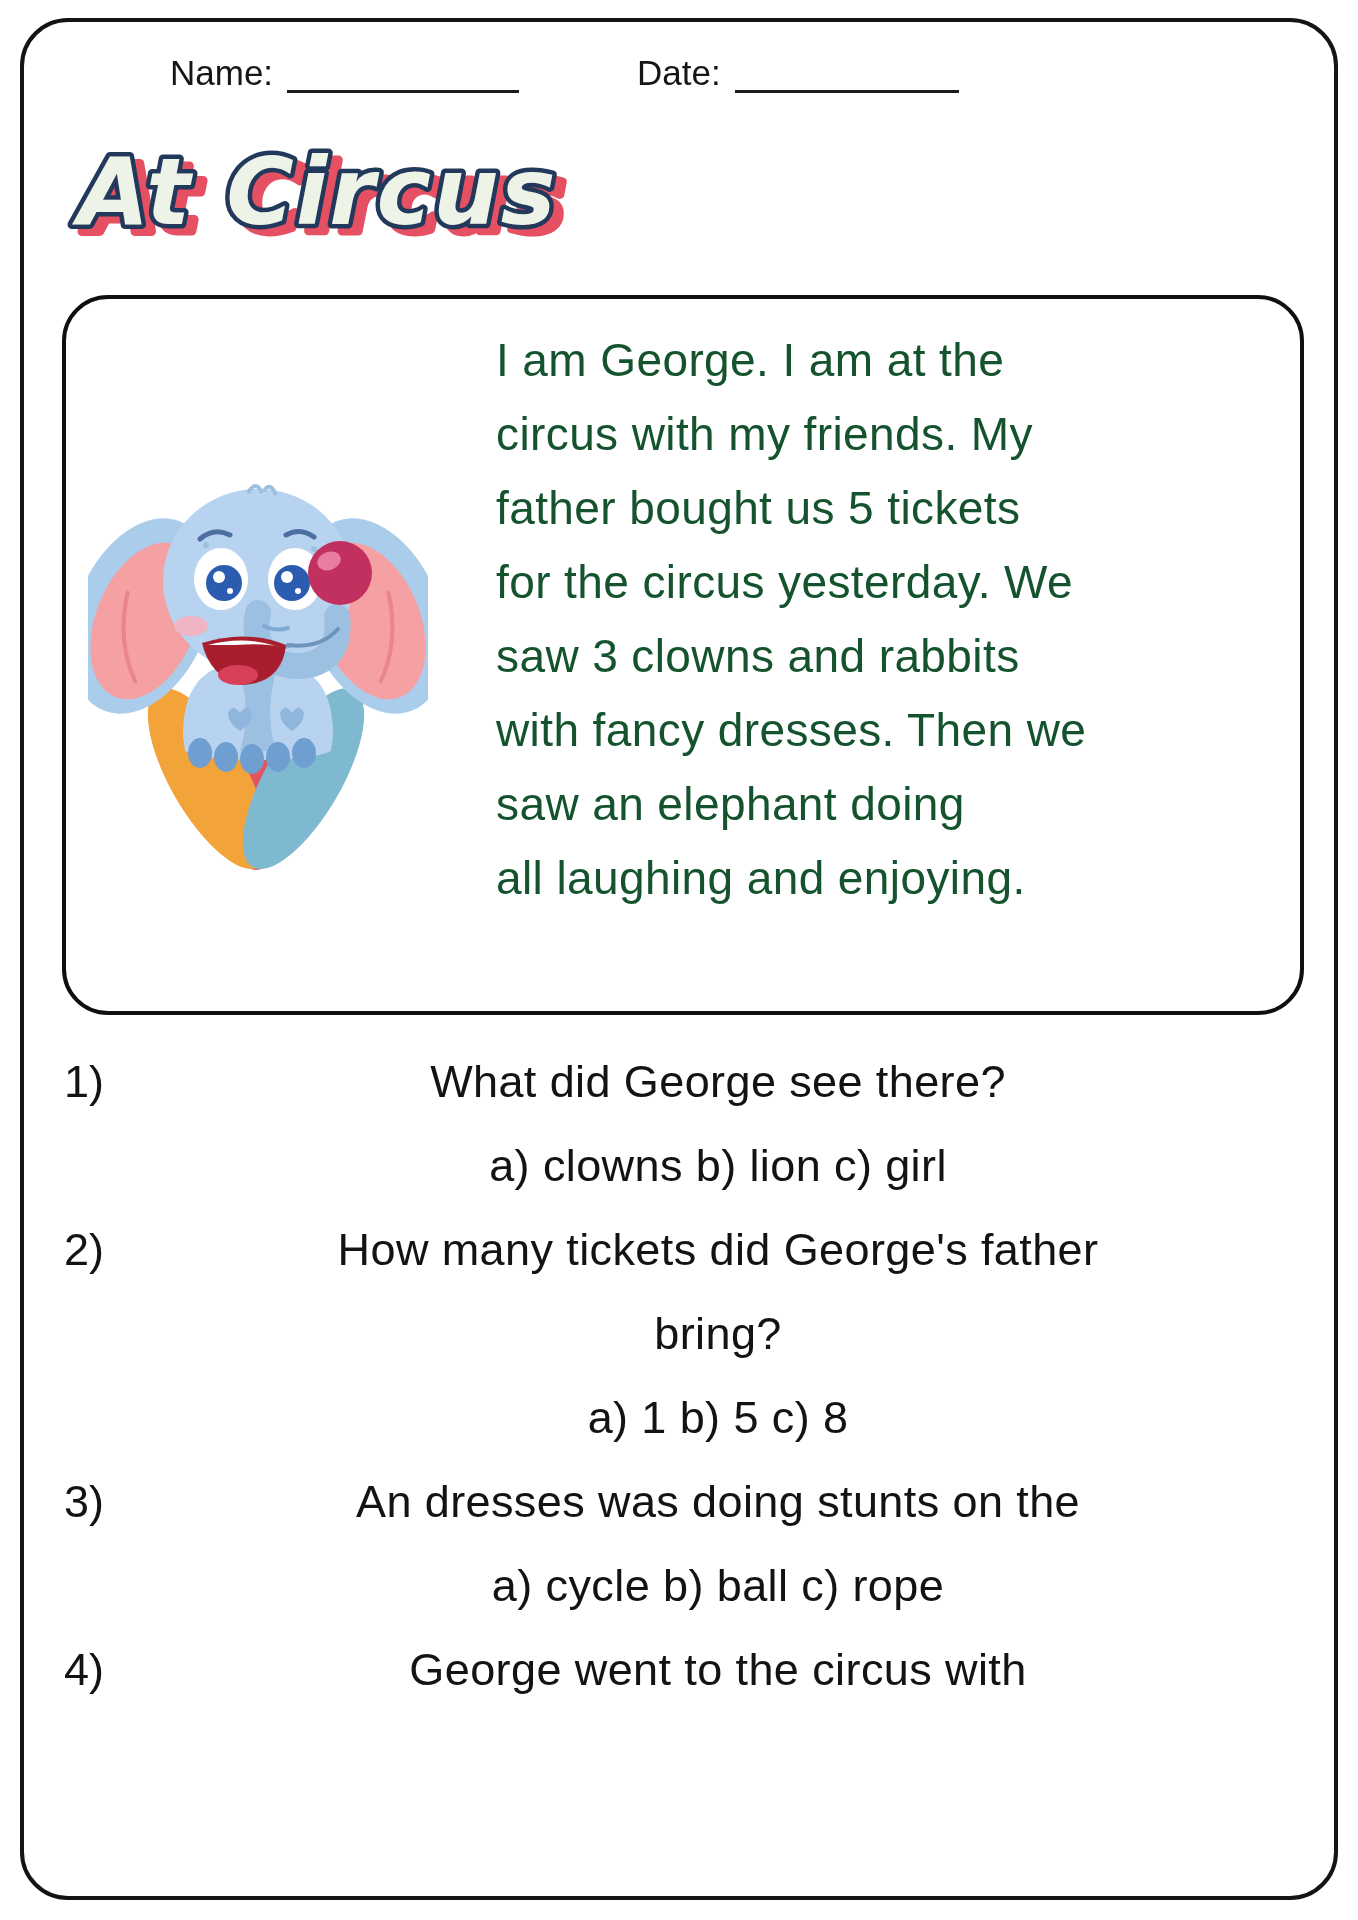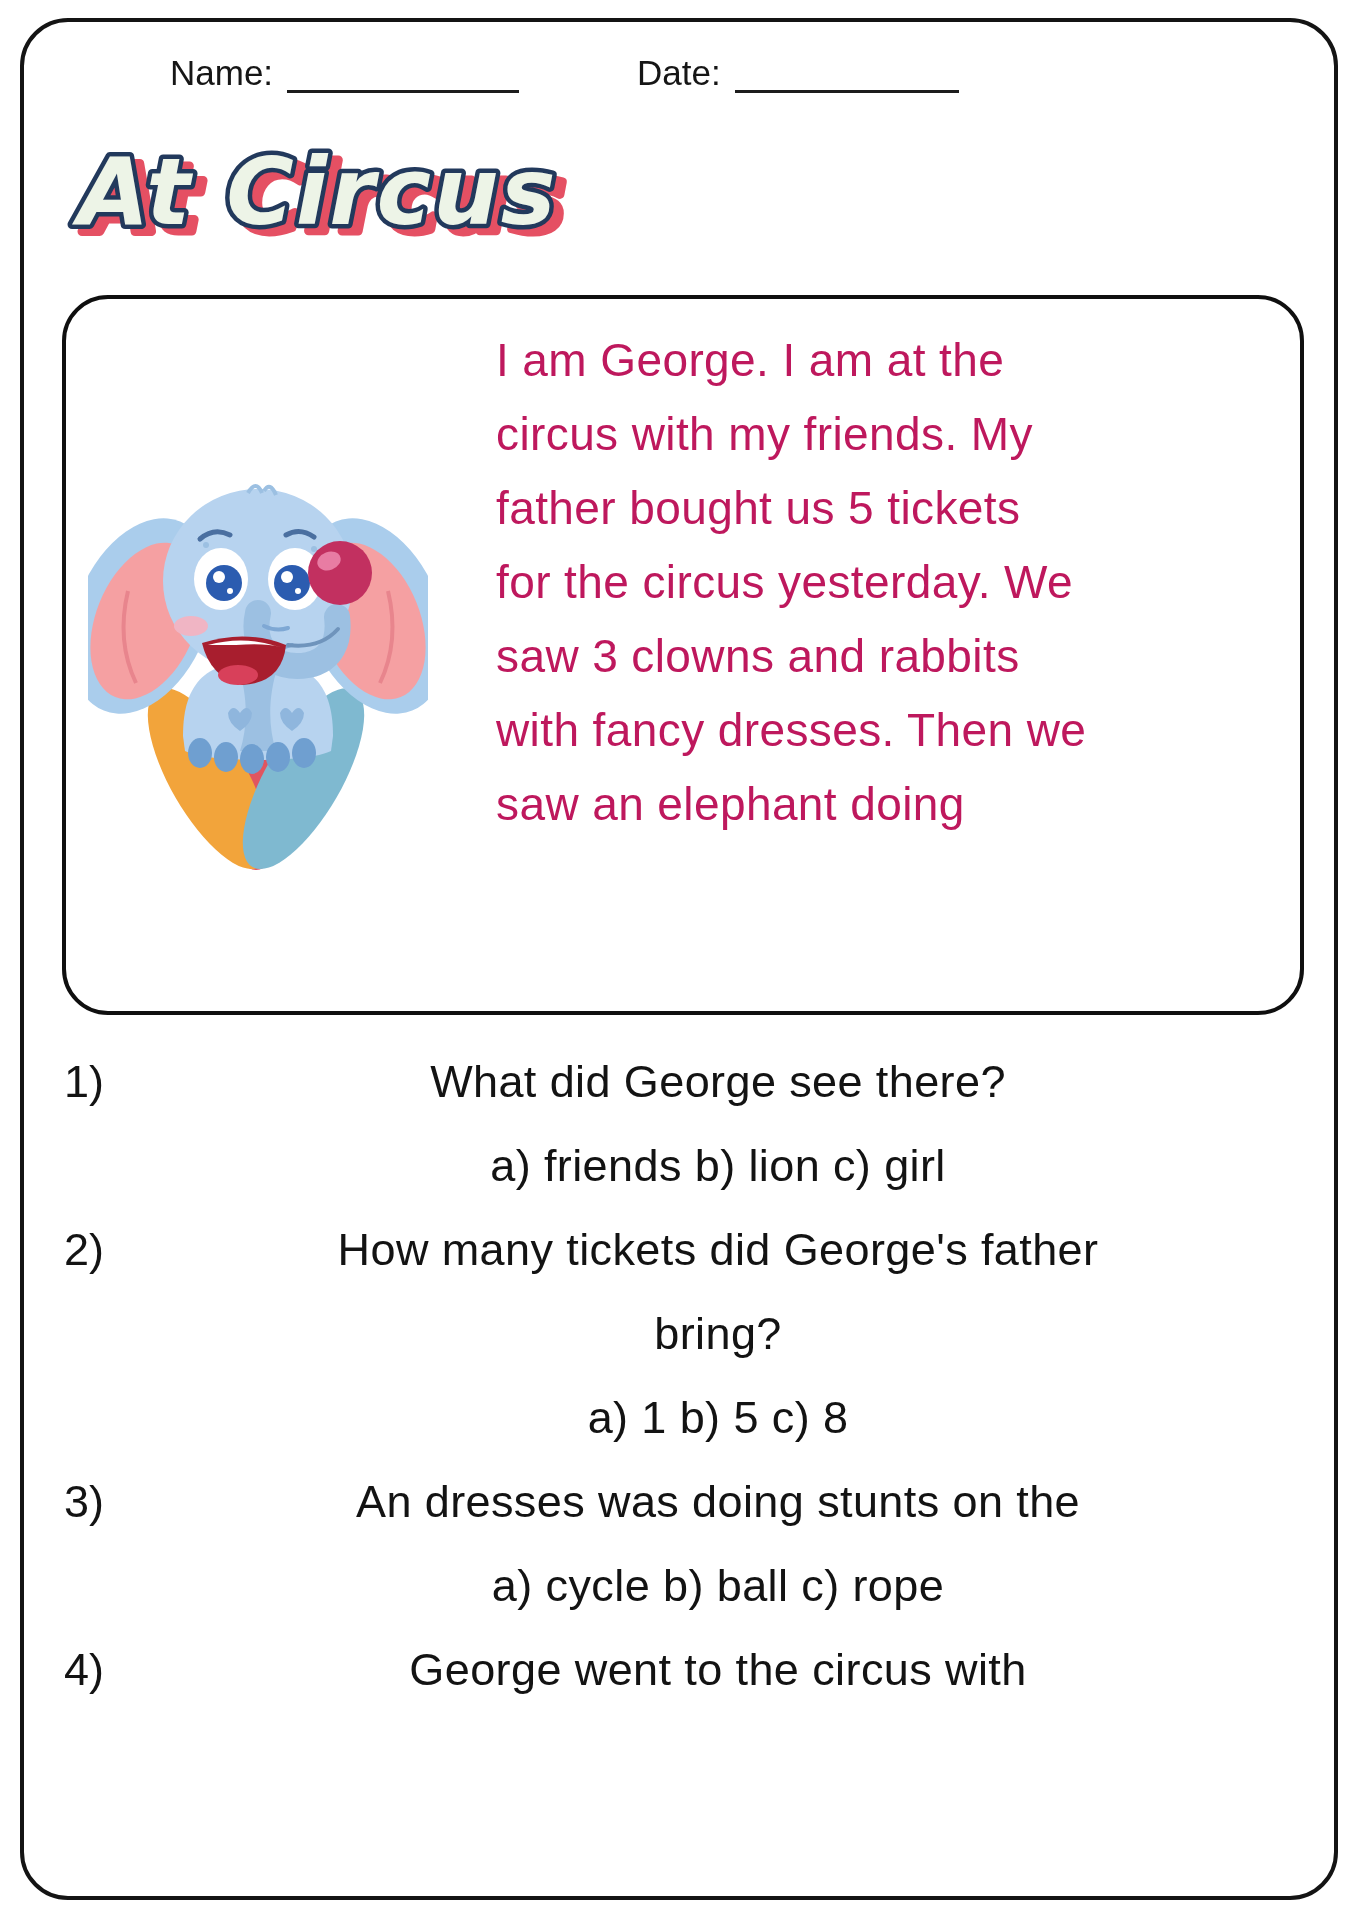--- a/index.html
+++ b/index.html
@@ -21,21 +21,21 @@
   
   .title-wrap { position:absolute; left:66px; top:112px;font-style:italic; }
   
   .passage-box {
     position:absolute; left:62px; top:295px; width:1234px; height:712px;
     border:4px solid #0f0f0f; border-radius:46px; background:#ffffff;
   }
   .elephant-wrap { position:absolute; left:22px; top:122px; width:340px; height:460px; }
   .passage-text {
     position:absolute; left:430px; top:24px; width:790px;
-    font-size:46px; line-height:74px; letter-spacing:0.4px; color:#be185d;
+    font-size:46px; line-height:74px; letter-spacing:0.4px; color:#14532d;
   }
   
   .questions { position:absolute; left:64px; top:1040px; width:1230px; font-size:45px; line-height:84px; color:#131313; }
   .q { display:flex; align-items:flex-start; }
   .q-num { width:78px; flex:none; }
   .q-body { flex:1; }
   .q-line, .q-options { letter-spacing:0.4px;text-align:center; }
 </style>
 </head>
 <body>
@@ -130,30 +130,31 @@
     </div>
 
     <div class="passage-text">
       <div class="p-line">I am George. I am at the</div>
       <div class="p-line">circus with my friends. My</div>
       <div class="p-line">father bought us 5 tickets</div>
       <div class="p-line">for the circus yesterday. We</div>
       <div class="p-line">saw 3 clowns and rabbits</div>
       <div class="p-line">with fancy dresses. Then we</div>
       <div class="p-line">saw an elephant doing</div>
+      <div class="p-line">all laughing and enjoying.</div>
     </div>
   </div>
 
   <div class="questions">
 
     <div class="q">
       <div class="q-num">1)</div>
       <div class="q-body">
         <div class="q-line">What did George see there?</div>
-        <div class="q-options">a) friends b) lion c) girl</div>
+        <div class="q-options">a) clowns b) lion c) girl</div>
       </div>
     </div>
 
     <div class="q">
       <div class="q-num">2)</div>
       <div class="q-body">
         <div class="q-line">How many tickets did George's father</div>
         <div class="q-line">bring?</div>
         <div class="q-options">a) 1 b) 5 c) 8</div>
       </div>

